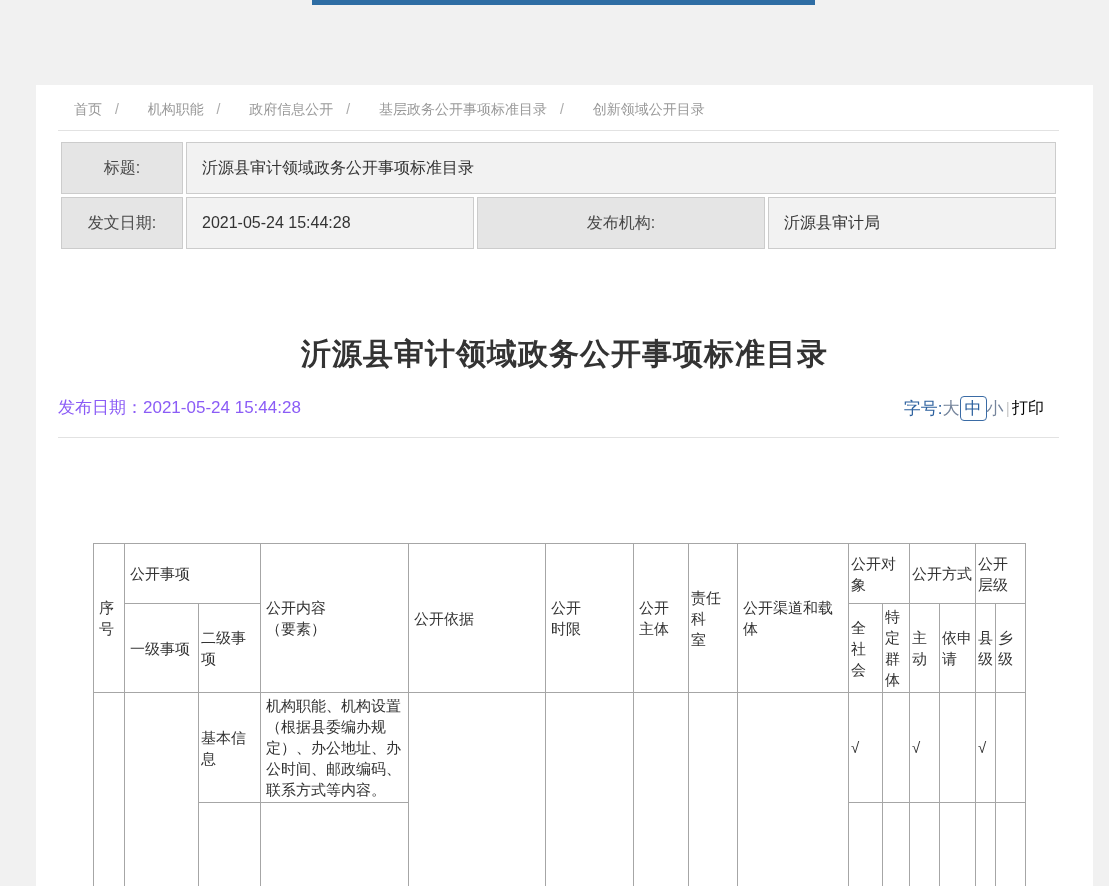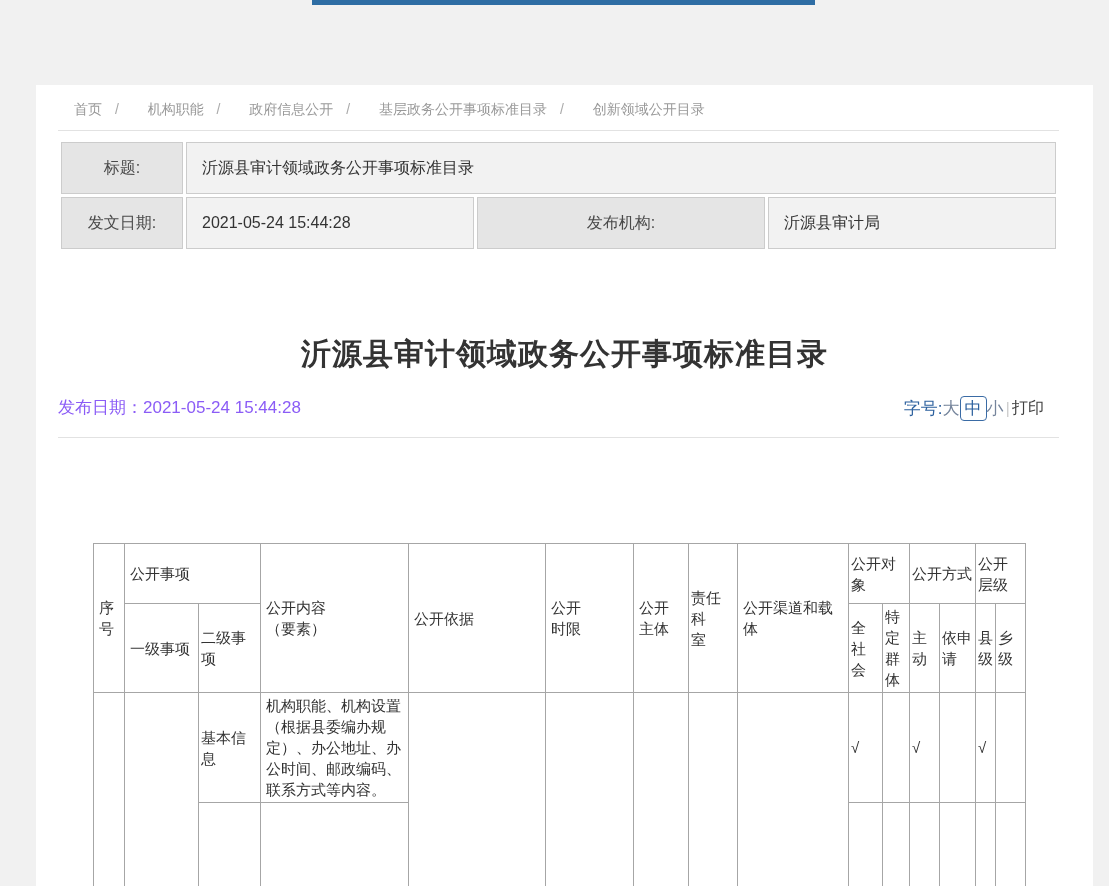--- a/index.html
+++ b/index.html
@@ -27,21 +27,21 @@
 
   .art-title { position:absolute; left:0; top:249px; width:1057px; text-align:center; font-size:30px; font-weight:bold; color:#333; letter-spacing:1px; }
 
   .meta-line { position:absolute; left:22px; top:311px; width:1001px; height:24px; font-size:17px; }
   .pubdate { color:#8b5cf6; }
   .fontsize-ctl { position:absolute; right:15px; top:0; display:flex; align-items:center; gap:0; font-size:17px; }
   .fz-label { color:#2d619e; }
   .fz-opt { color:#75849b; cursor:pointer; }
   .fz-opt.active { color:#2d619e; border:1px solid #3a6ba5; border-radius:4px; padding:0 4px; }
   .fz-sep { color:#cfcfcf; padding:0 2px; }
-  .print-btn { color:#404040; cursor:pointer; font-size:16px; }
+  .print-btn { color:#000000; cursor:pointer; font-size:16px; }
 
   
   table.catalog { position:absolute; left:57px; top:458px; width:932px; border-collapse:collapse; table-layout:fixed; background:#fff; }
   table.catalog th, table.catalog td {
     border:1px solid #a6a6a6; font-weight:normal; font-size:15px; color:#333;
     text-align:left; vertical-align:middle; padding:2px 5px; line-height:21px;
     white-space:pre-line; word-break:break-all; overflow:hidden;
   }
   table.catalog .narrow { padding:2px 2px; }
   table.catalog tr.hr1 th { height:60px; }

